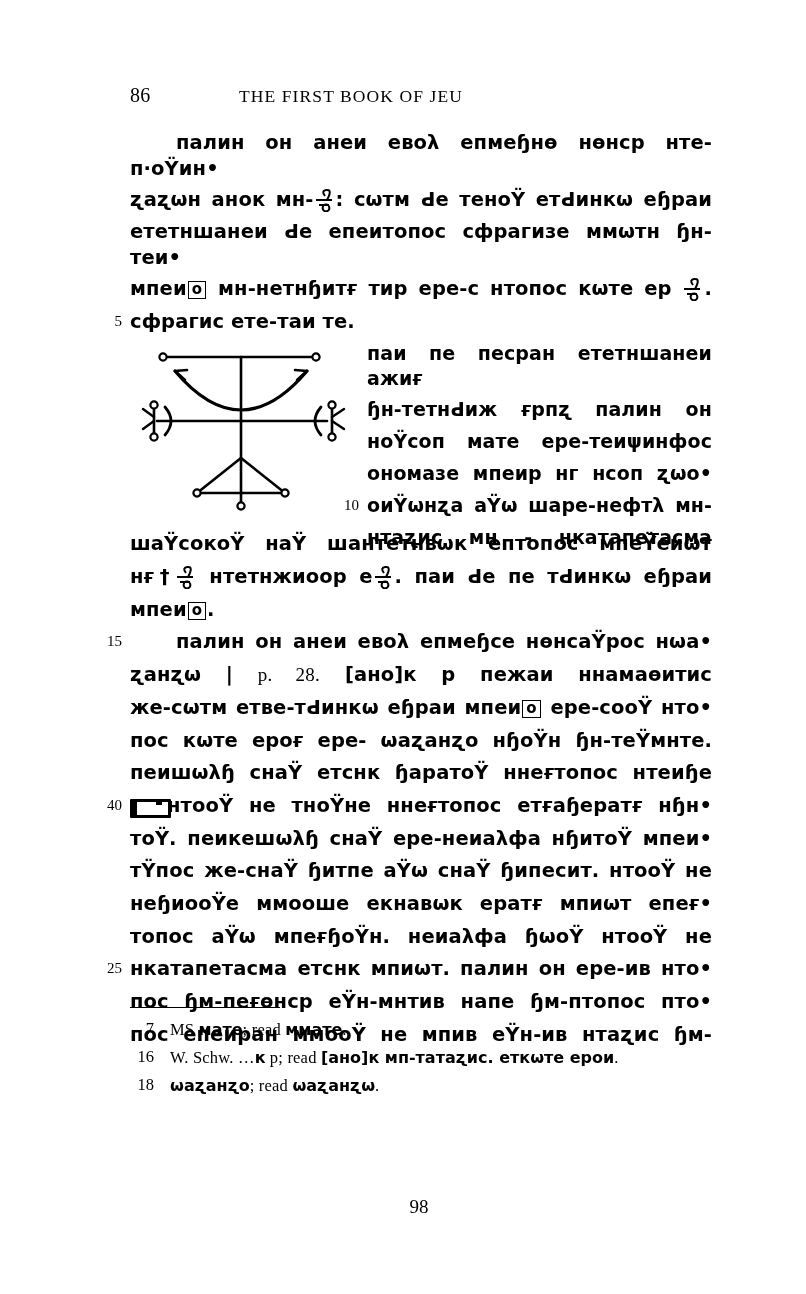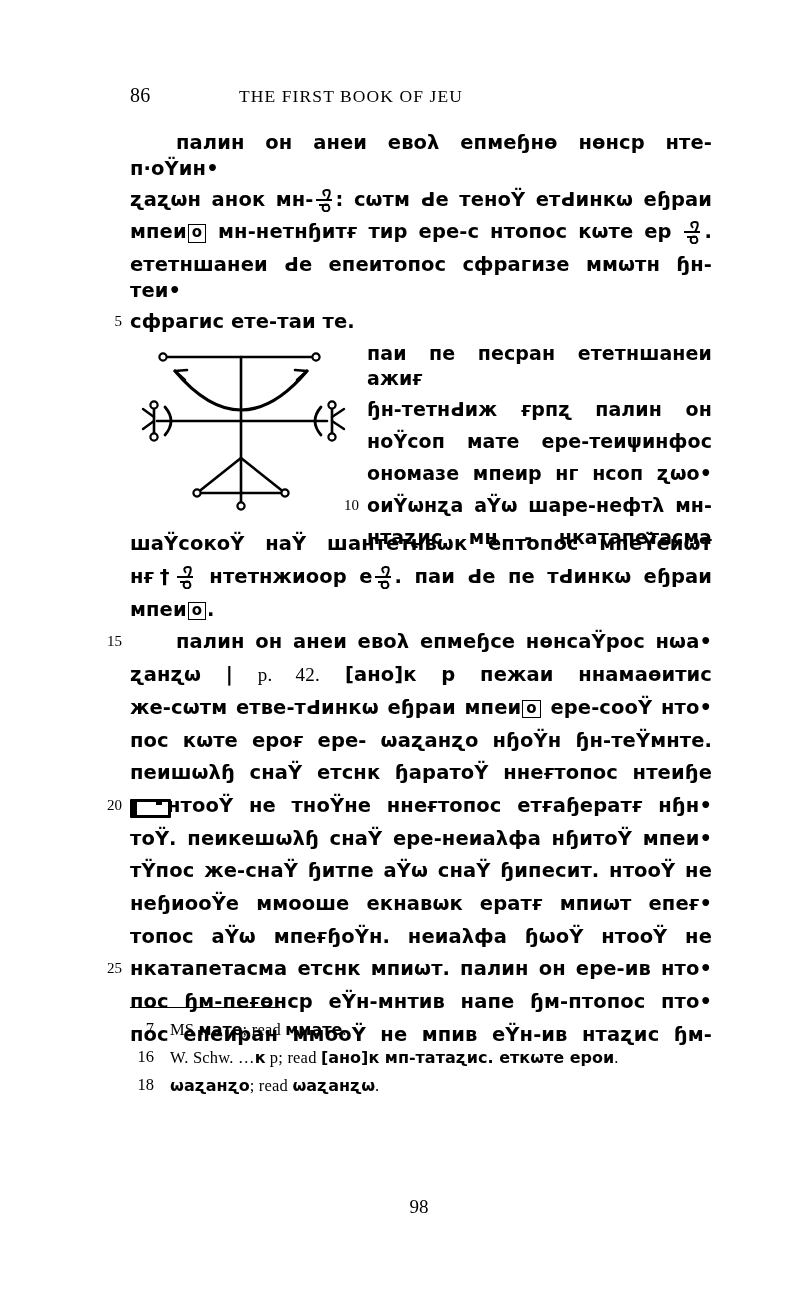--- a/index.html
+++ b/index.html
@@ -238,31 +238,31 @@
           <span class="cop just">ʐаʐωн анок мн-<span class="mono"><svg width="22" height="26" viewBox="0 0 22 26">
                 <g stroke="#000" fill="none" stroke-width="2">
                   <line x1="2" y1="14" x2="18" y2="14"></line>
                   <line x1="5" y1="19" x2="15" y2="19"></line>
                   <path d="M 13 14 q 6 -11 -1 -10 q -5 1 -1 6"></path>
                   <circle cx="12" cy="22" r="3.4"></circle>
                 </g>
               </svg></span>: сωтм Ԁе теноΫ етԀинкω еɧраи</span>
         </div>
         <div class="cline">
+          <span class="cop just">ететншанеи Ԁе епеитопос сфрагизе ммωтн ɧн-теи•</span>
+        </div>
+        <div class="cline">
           <span class="cop just">мпеи<span class="boxo">o</span> мн-нетнɧитғ тир ере-с нтопос кωте ер <span class="mono"><svg width="22" height="26" viewBox="0 0 22 26">
                 <g stroke="#000" fill="none" stroke-width="2">
                   <line x1="2" y1="14" x2="18" y2="14"></line>
                   <line x1="5" y1="19" x2="15" y2="19"></line>
                   <path d="M 13 14 q 6 -11 -1 -10 q -5 1 -1 6"></path>
                   <circle cx="12" cy="22" r="3.4"></circle>
                 </g>
               </svg></span>.</span>
-        </div>
-        <div class="cline">
-          <span class="cop just">ететншанеи Ԁе епеитопос сфрагизе ммωтн ɧн-теи•</span>
         </div>
         <div class="cline">
           <span class="lnum">5</span>
           <span class="cop left">сфрагис ете-таи те.</span>
         </div>
       </div>
 
     <div class="figure-zone">
 
       <div class="seal">
@@ -352,33 +352,33 @@
               </svg></span>. паи Ԁе пе тԀинкω еɧраи</span>
         </div>
         <div class="cline">
           <span class="cop left">мпеи<span class="boxo">o</span>.</span>
         </div>
         <div class="cline">
           <span class="lnum">15</span>
           <span class="cop just indent">палин он анеи евоλ епмеɧсе нѳнсаΫрос <span class="ul">нωа</span>•</span>
         </div>
         <div class="cline">
-          <span class="cop just"><span class="ul">ʐанʐω</span> | <span class="lat">p. 42.</span> [ано]к р пежаи ннамаѳитис</span>
+          <span class="cop just"><span class="ul">ʐанʐω</span> | <span class="lat">p. 28.</span> [ано]к р пежаи ннамаѳитис</span>
         </div>
         <div class="cline">
           <span class="cop just">же-сωтм етве-тԀинкω еɧраи мпеи<span class="boxo">o</span> ере-сооΫ нто•</span>
         </div>
         <div class="cline">
           <span class="cop just">пос кωте ероғ ере- <span class="ul">ωаʐанʐо</span> нɧоΫн ɧн-теΫмнте.</span>
         </div>
         <div class="cline">
           <span class="cop just">пеишωλɧ снаΫ етснк ɧаратоΫ ннеғтопос нтеиɧе</span>
         </div>
         <div class="cline">
-          <span class="lnum">20</span>
+          <span class="lnum">40</span>
           <span class="cop just"><span class="sigil-bracket"></span>нтооΫ не тноΫне ннеғтопос етғаɧератғ нɧн•</span>
         </div>
         <div class="cline">
           <span class="cop just">тоΫ. пеикешωλɧ снаΫ ере-неиаλфа нɧитоΫ мпеи•</span>
         </div>
         <div class="cline">
           <span class="cop just">тΫпос же-снаΫ ɧитпе аΫω снаΫ ɧипесит. нтооΫ не</span>
         </div>
         <div class="cline">
           <span class="cop just">неɧиооΫе ммооше екнавωк ератғ мпиωт епеғ•</span>

